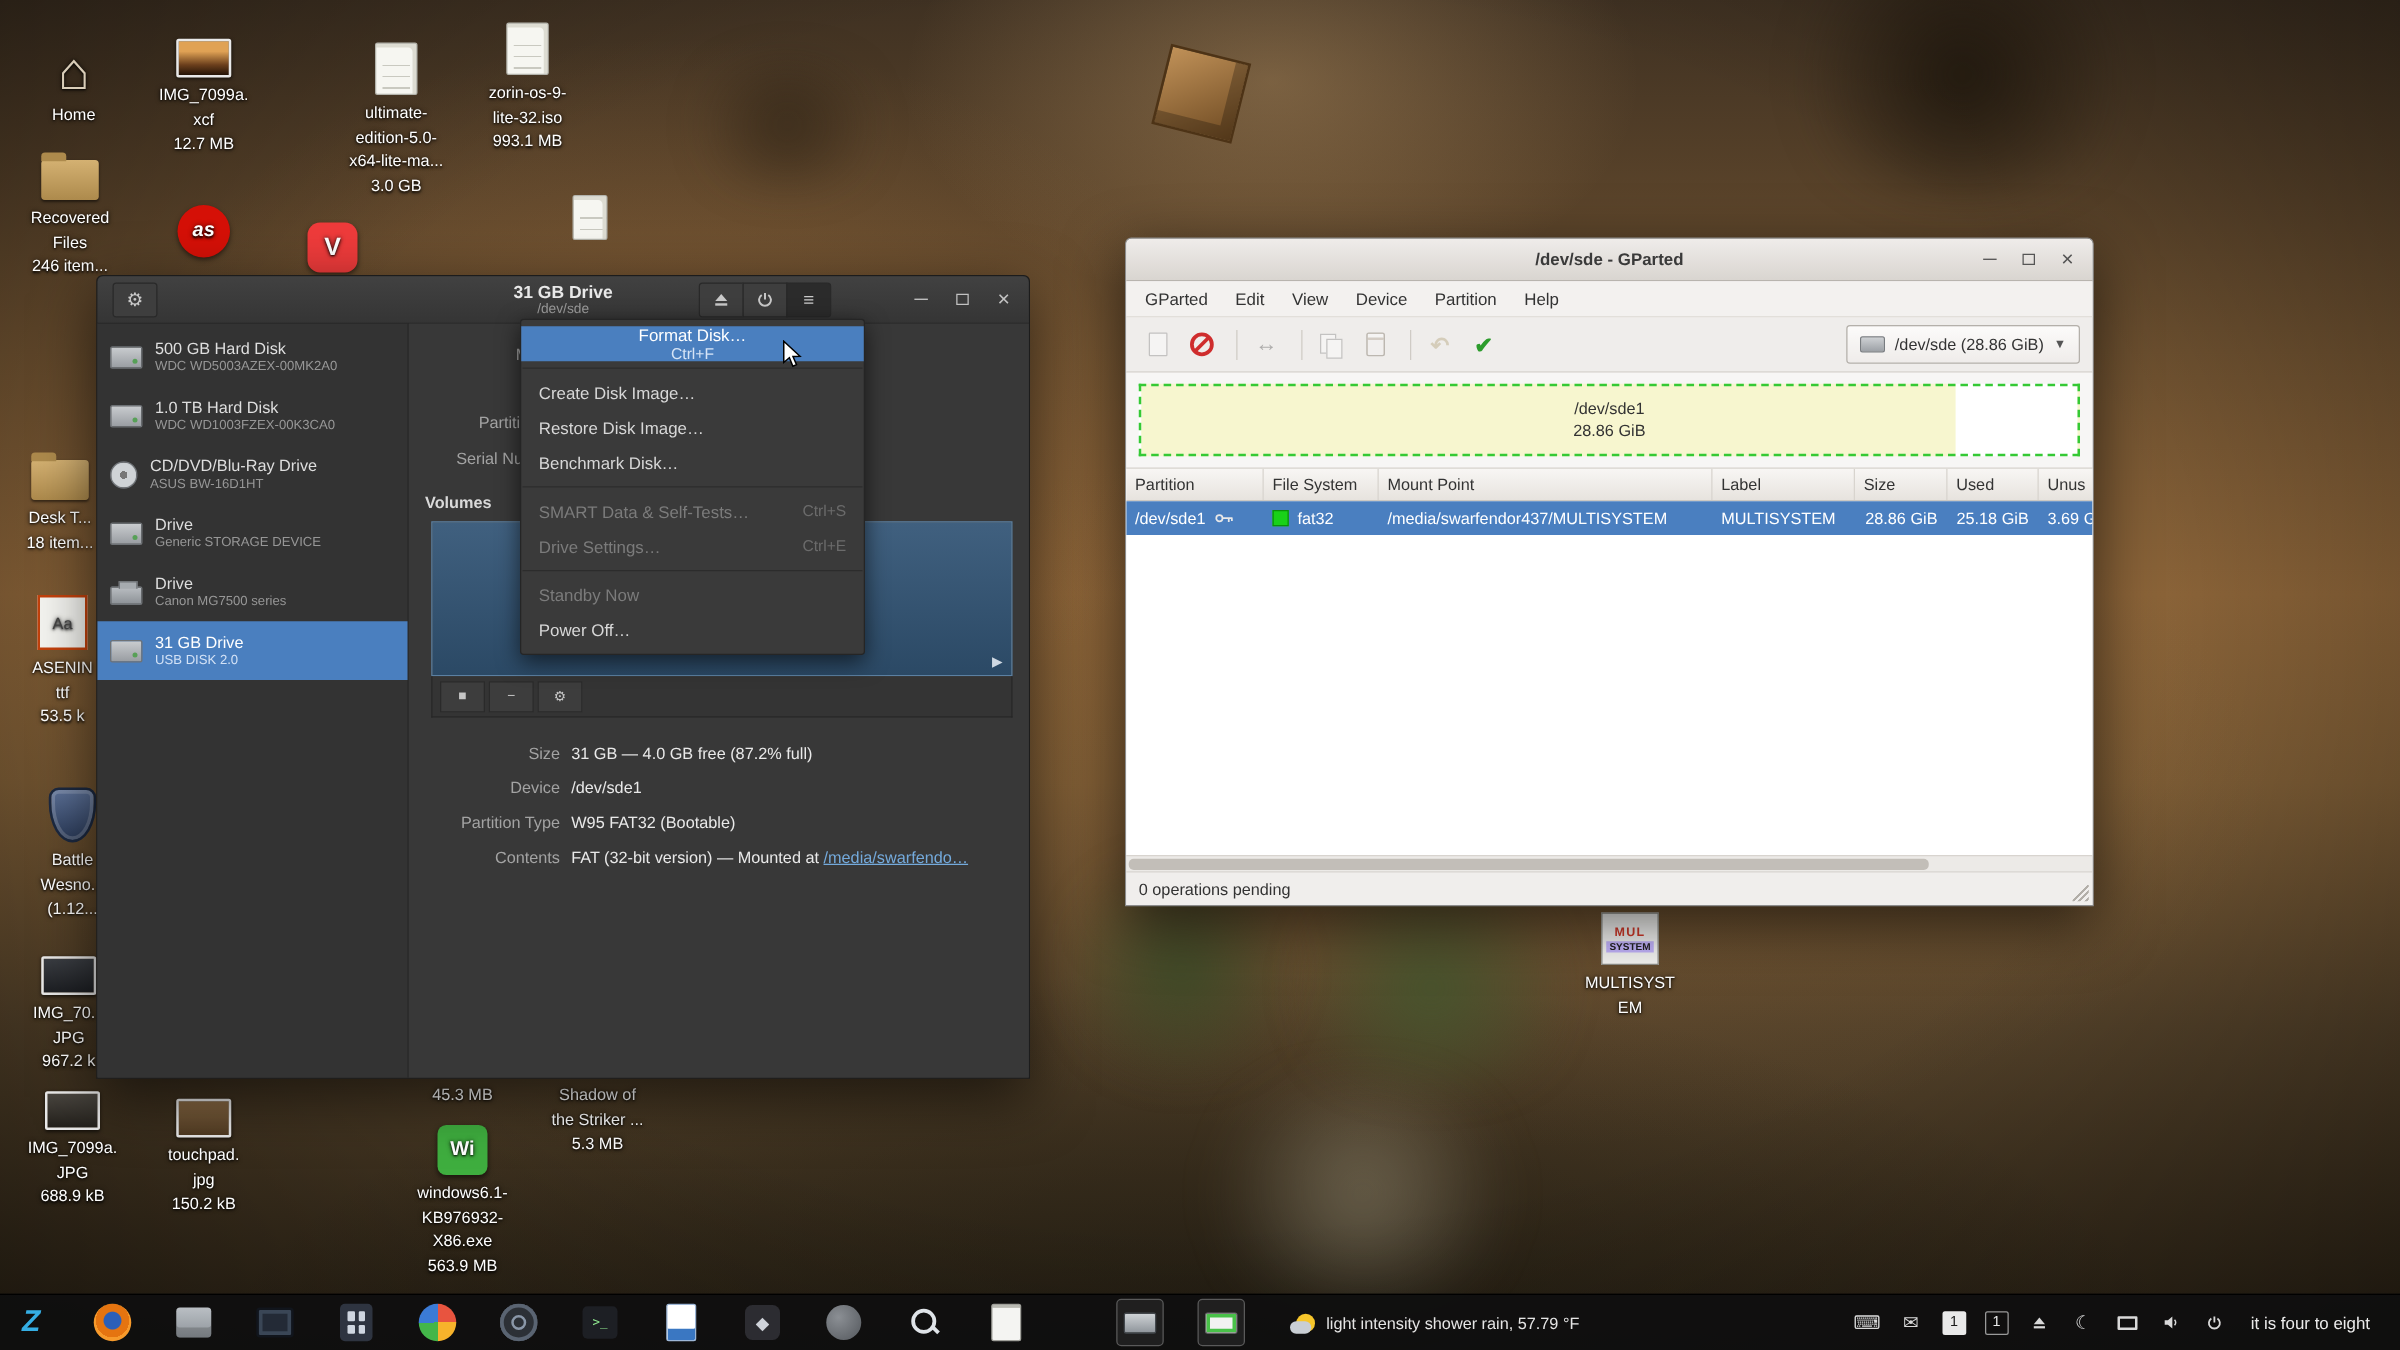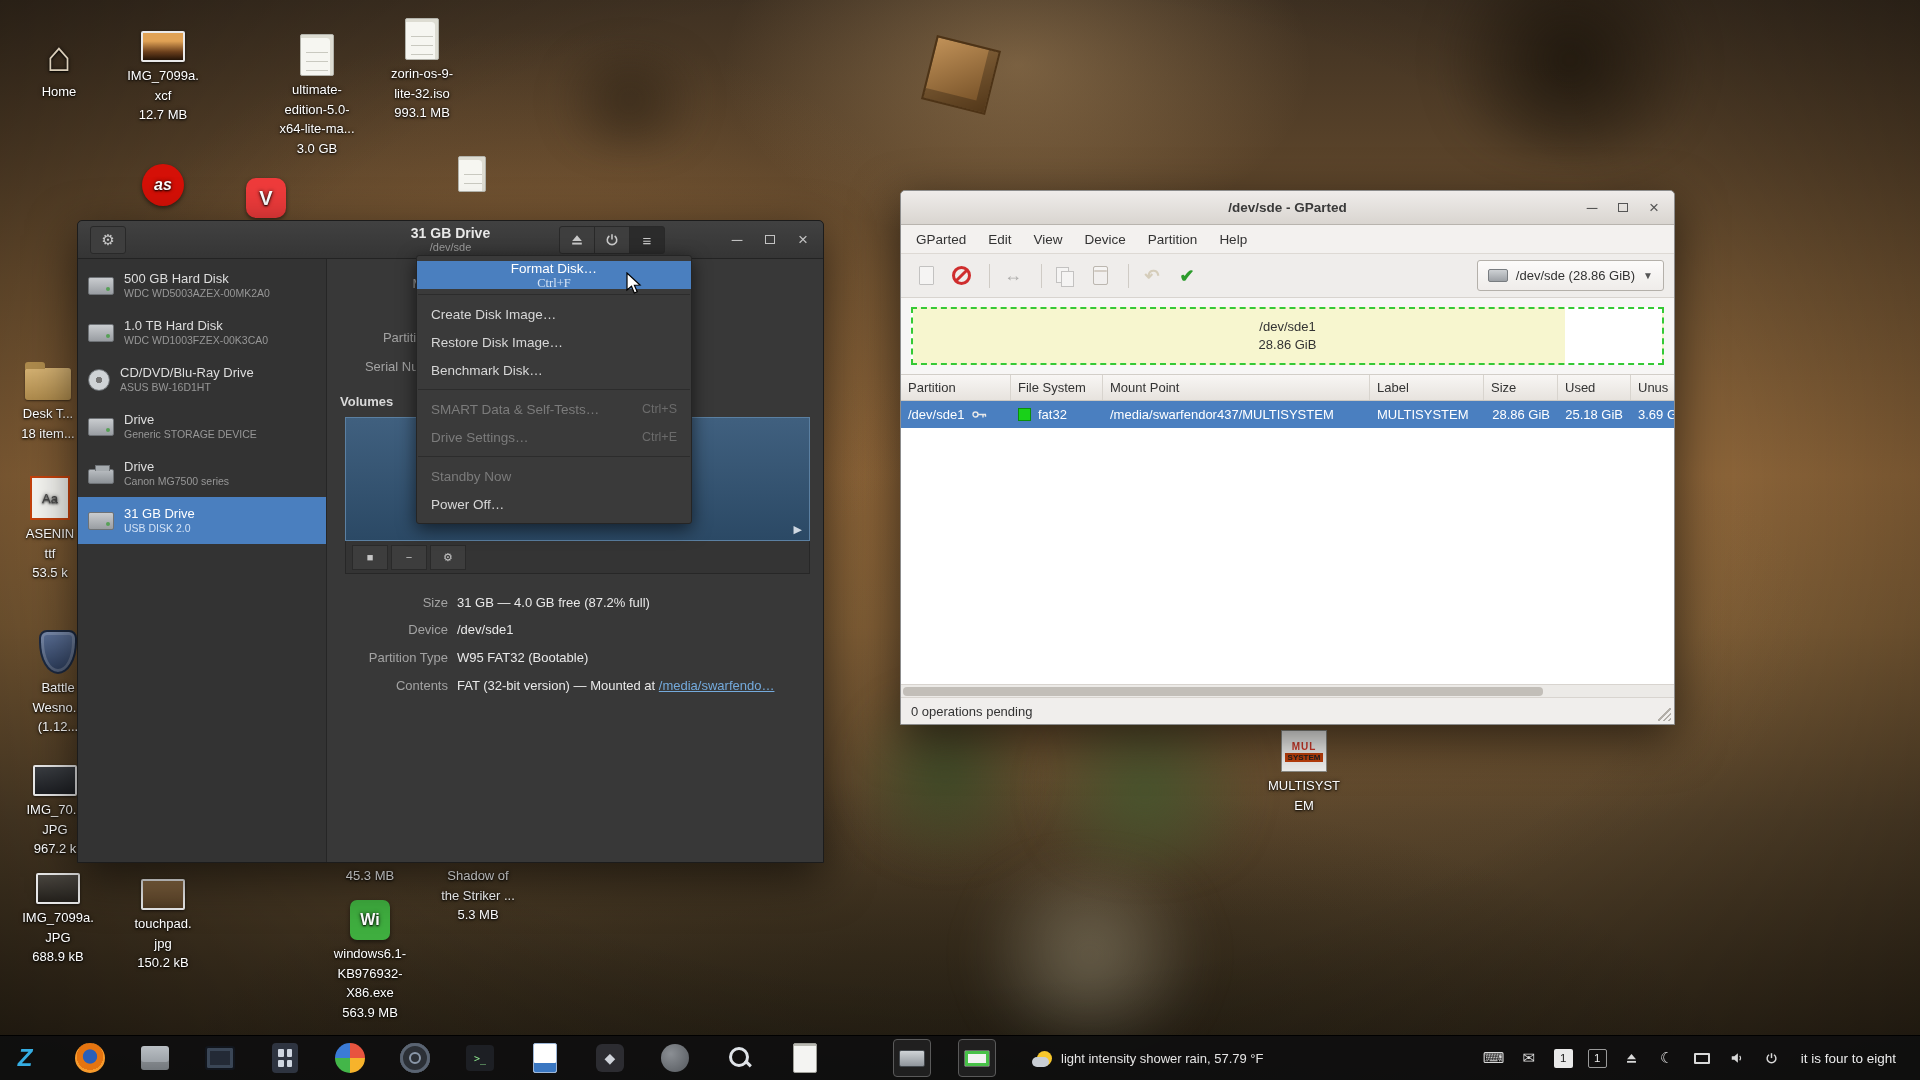--- a/index.html
+++ b/index.html
@@ -31,21 +31,21 @@
 .t-brown{background:linear-gradient(#8a6a44,#4f3a22);}
 .lastfm{width:42px;height:42px;border-radius:50%;background:#d51007;color:#fff;font-weight:bold;font-style:italic;display:flex;align-items:center;justify-content:center;font-size:16px;box-shadow:0 2px 4px rgba(0,0,0,.5);}
 .vivaldi{width:40px;height:40px;border-radius:10px;background:#ef3b3b;color:#fff;font-weight:bold;display:flex;align-items:center;justify-content:center;font-size:20px;box-shadow:0 2px 4px rgba(0,0,0,.5);}
 .shield{width:38px;height:44px;background:linear-gradient(#5d7299,#2b3b59);border:2px solid #1c2940;border-radius:8px 8px 50% 50%/8px 8px 72% 72%;box-shadow:inset 0 0 0 3px rgba(255,255,255,.18);}
 .whitebox{width:40px;height:44px;background:#f4f4f0;border:2px solid #c2410c;color:#444;font-size:13px;display:flex;align-items:center;justify-content:center;}
 .affin{width:42px;height:42px;background:#1f242c;border-radius:9px;position:relative;}
 .affin:after{content:"";position:absolute;left:11px;top:12px;border-left:10px solid transparent;border-right:10px solid transparent;border-bottom:17px solid #28c5d8;}
 .greenwi{width:40px;height:40px;border-radius:7px;background:#3fae3f;color:#fff;font-weight:bold;font-size:16px;display:flex;align-items:center;justify-content:center;box-shadow:0 2px 4px rgba(0,0,0,.5);}
 .multis{width:46px;height:42px;background:#f6f6f4;border:1px solid #8e8e88;display:flex;flex-direction:column;align-items:center;justify-content:center;gap:1px;}
 .multis .m1{font-size:10px;font-weight:bold;color:#d43a2a;letter-spacing:1px;text-shadow:none;}
-.multis .m2{font-size:8px;font-weight:bold;color:#222;background:#c2410c;padding:0 3px;text-shadow:none;}
+.multis .m2{font-size:8px;font-weight:bold;color:#222;background:#c4b5fd;padding:0 3px;text-shadow:none;}
 
 .window{position:absolute;border-radius:5px 5px 0 0;box-shadow:0 14px 48px rgba(0,0,0,.6);}
 
 .disks{left:77px;top:220px;width:747px;height:643px;background:#383838;border:1px solid #1c1c1c;z-index:6;}
 .d-tb{height:38px;background:linear-gradient(#414141,#353535);border-bottom:1px solid #232323;border-radius:5px 5px 0 0;position:relative;display:flex;align-items:center;justify-content:center;}
 .d-title{text-align:center;line-height:1.15;}
 .d-title .t{font-size:14px;font-weight:bold;color:#e8e8e8;}
 .d-title .s{font-size:11px;color:#9c9c9c;}
 .sqbtn{width:36px;height:28px;background:#3e3e3e;border:1px solid #292929;border-radius:3px;color:#c9c9c9;display:flex;align-items:center;justify-content:center;font-size:15px;cursor:default;}
 .gearpos{position:absolute;left:12px;top:5px;}
@@ -80,21 +80,21 @@
 .vtbtn{width:36px;height:25px;background:#3d3d3d;border:1px solid #2a2a2a;color:#c6c6c6;font-size:11px;display:flex;align-items:center;justify-content:center;}
 .drow{position:absolute;left:0;font-size:13px;white-space:nowrap;}
 .dl{display:inline-block;width:121px;text-align:right;color:#a3a3a3;margin-right:9px;}
 .dv{color:#e9e9e9;text-align:right;}
 .dlink{color:#74aadc;text-decoration:underline;}
 
 .menu{position:absolute;left:416px;top:255px;width:276px;background:#3a3a3a;border:1px solid #252525;border-radius:3px;box-shadow:0 5px 18px rgba(0,0,0,.6);z-index:12;padding:5px 0;}
 .mi{height:28px;display:flex;align-items:center;justify-content:space-between;padding:0 14px;font-size:13.5px;color:#d7d7d7;}
 .mi .ac{color:#999;font-size:12.5px;}
 .mi.sel{background:#4a7fbf;color:#fff;flex-direction:column;}
-.mi.sel .ac{color:#d6e4f6;font-family:Liberation Serif, serif;}
+.mi.sel .ac{color:#d6e4f6;}
 .mi.dis{color:#7b7b7b;}
 .mi.dis .ac{color:#6b6b6b;}
 .msep{height:1px;background:#2c2c2c;margin:5px 1px;}
 
 .gp{left:900px;top:190px;width:775px;height:535px;background:#f1efed;border:1px solid #8c8c8c;z-index:5;display:flex;flex-direction:column;}
 .gp-tb{height:34px;background:linear-gradient(#efecea,#d9d5d0);border-bottom:1px solid #b8b4ae;border-radius:5px 5px 0 0;position:relative;display:flex;align-items:center;justify-content:center;flex:none;}
 .gp-title{font-size:13.5px;font-weight:bold;color:#3a3a3a;}
 .gp-wb{position:absolute;right:8px;top:0;height:100%;display:flex;align-items:center;gap:7px;}
 .gp-wb .wb2{width:24px;height:24px;display:flex;align-items:center;justify-content:center;color:#555;font-size:15px;}
 .maxsq2{width:10px;height:9px;border:1.5px solid #555;display:inline-block;}
@@ -204,20 +204,28 @@
     <div class="lbl">3.0 GB</div>
   </div>
   <div class="dicon" style="left:374px;top:12px;">
     <div class="ic">
         <span class="paper"></span>
       </div>
     <div class="lbl">zorin-os-9-</div>
     <div class="lbl">lite-32.iso</div>
     <div class="lbl">993.1 MB</div>
   </div>
+  <div class="dicon" style="left:8px;top:112px;">
+    <div class="ic">
+        <span class="folder"></span>
+      </div>
+    <div class="lbl">Recovered</div>
+    <div class="lbl">Files</div>
+    <div class="lbl">246 item...</div>
+  </div>
   <div class="dicon" style="left:115px;top:158px;">
     <div class="ic">
         <span class="lastfm">as</span>
       </div>
   </div>
   <div class="dicon" style="left:218px;top:170px;">
     <div class="ic">
         <span class="vivaldi">V</span>
       </div>
   </div>

